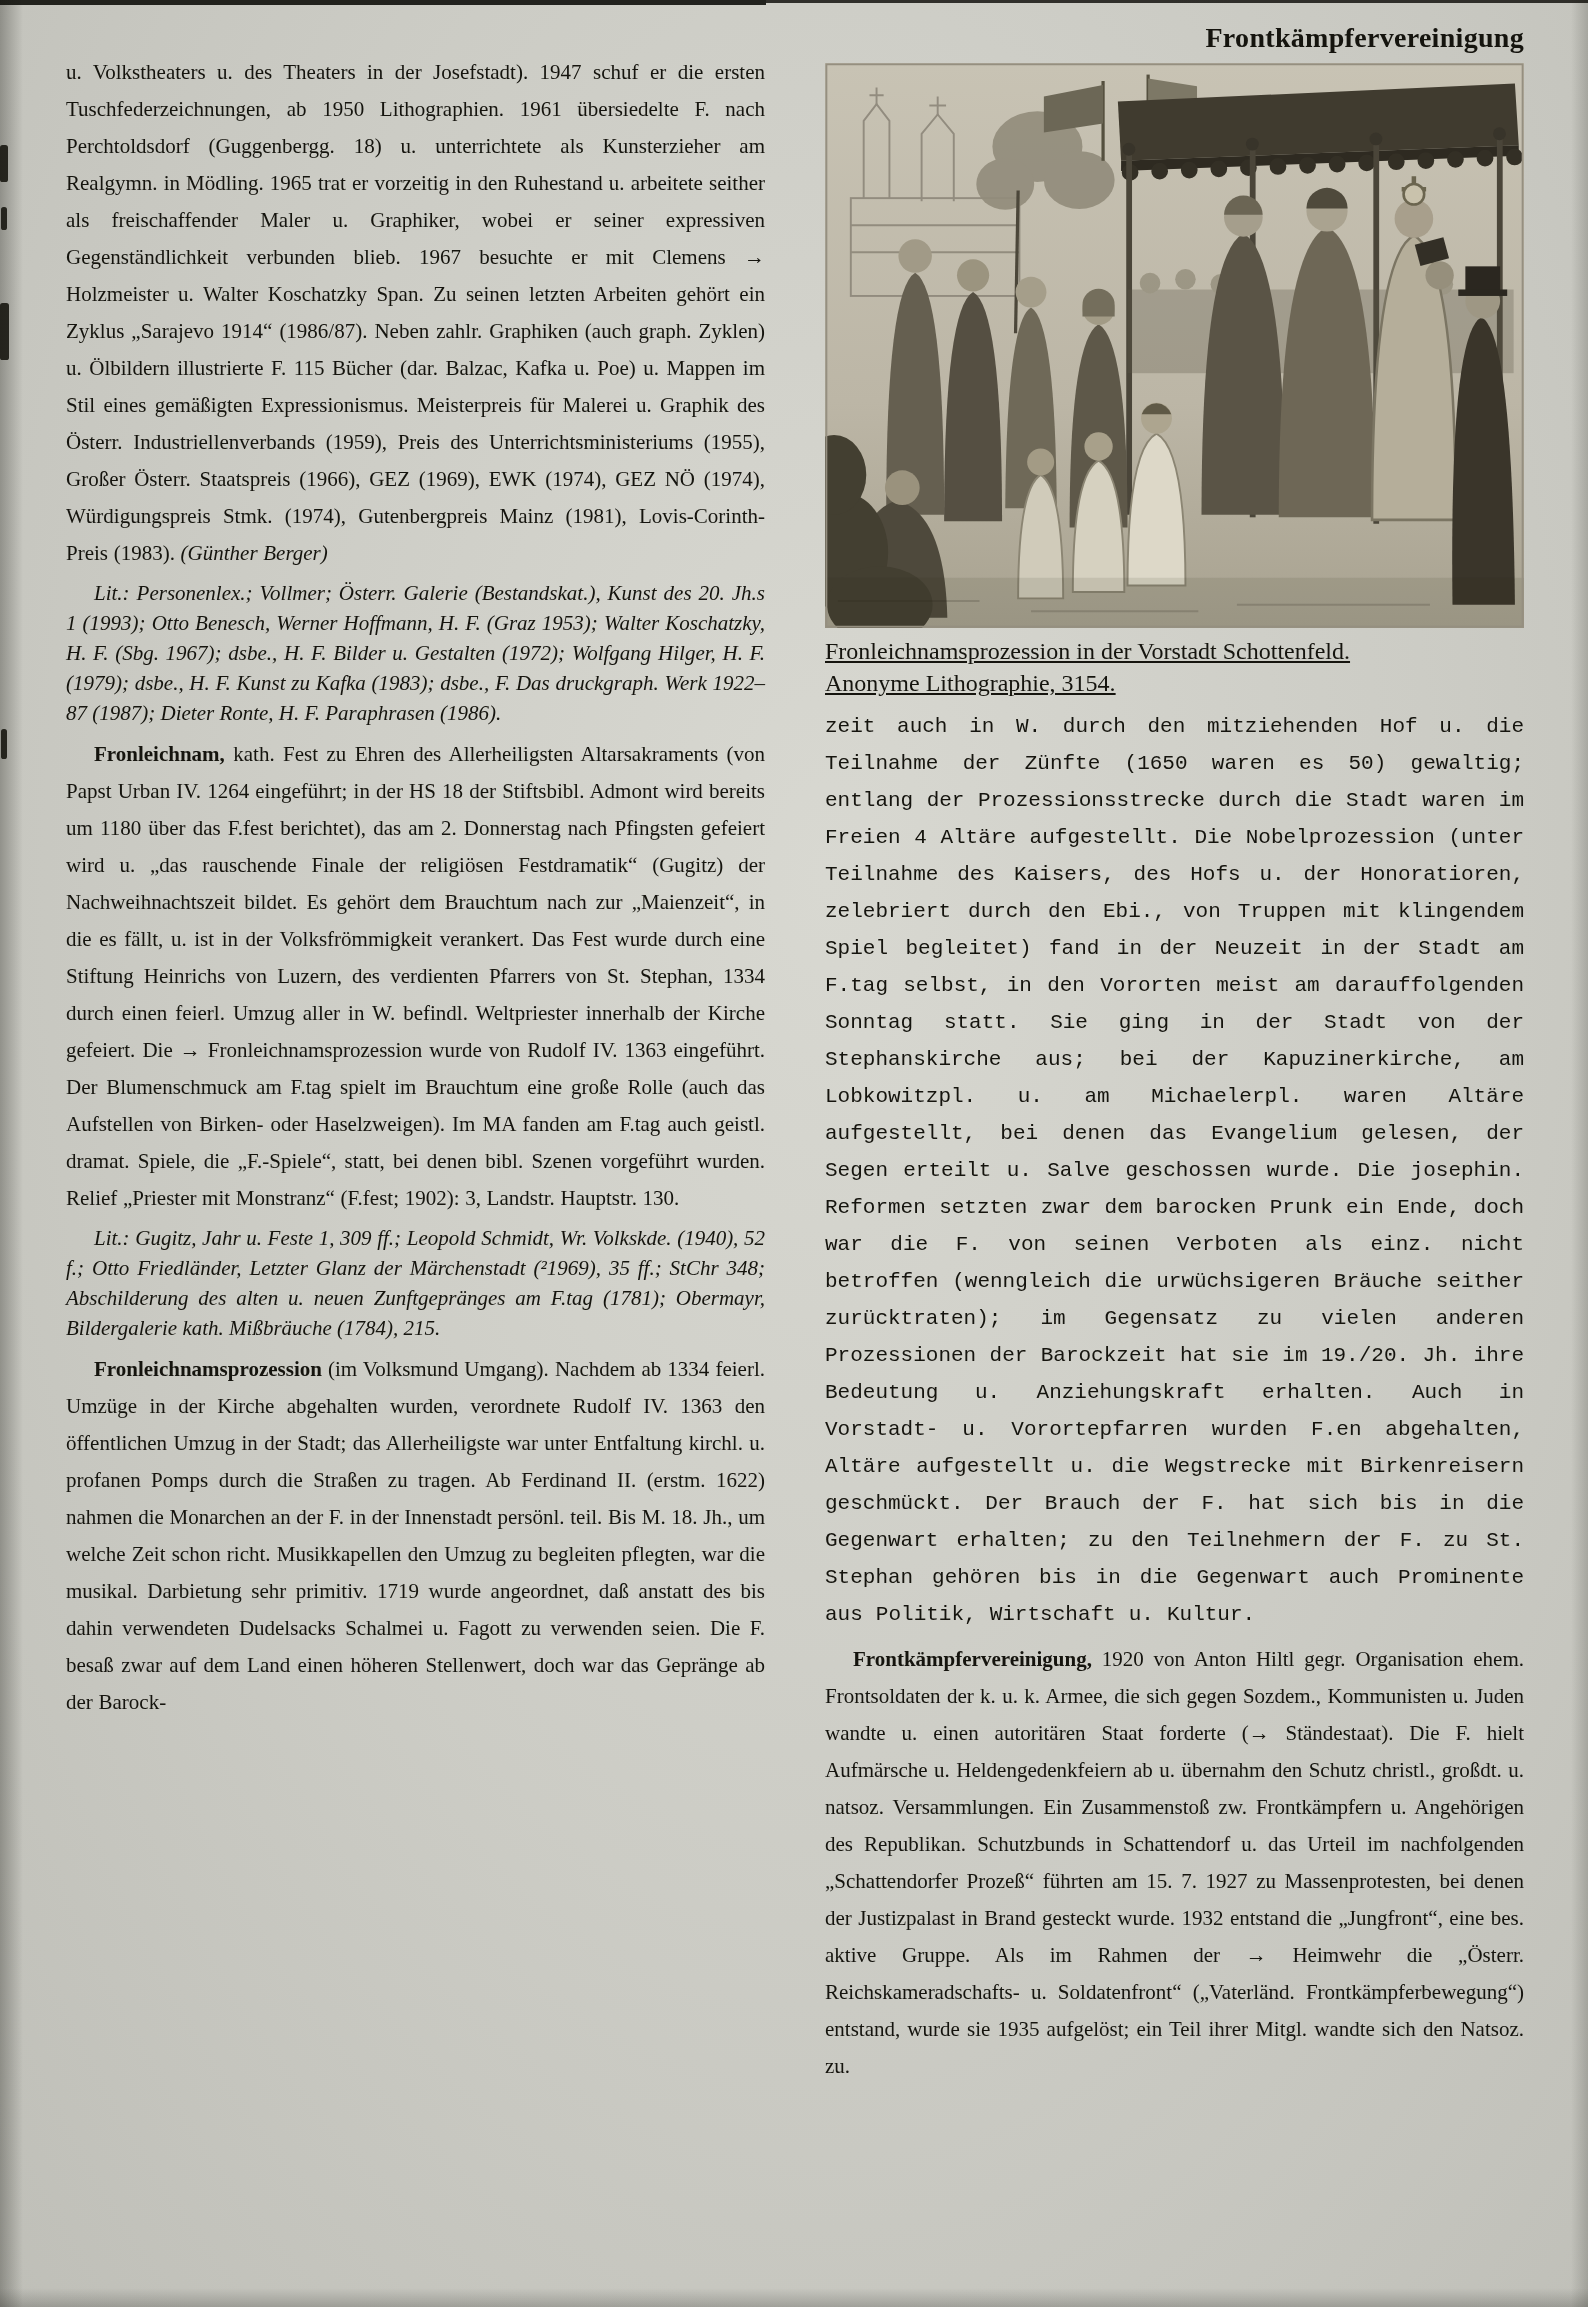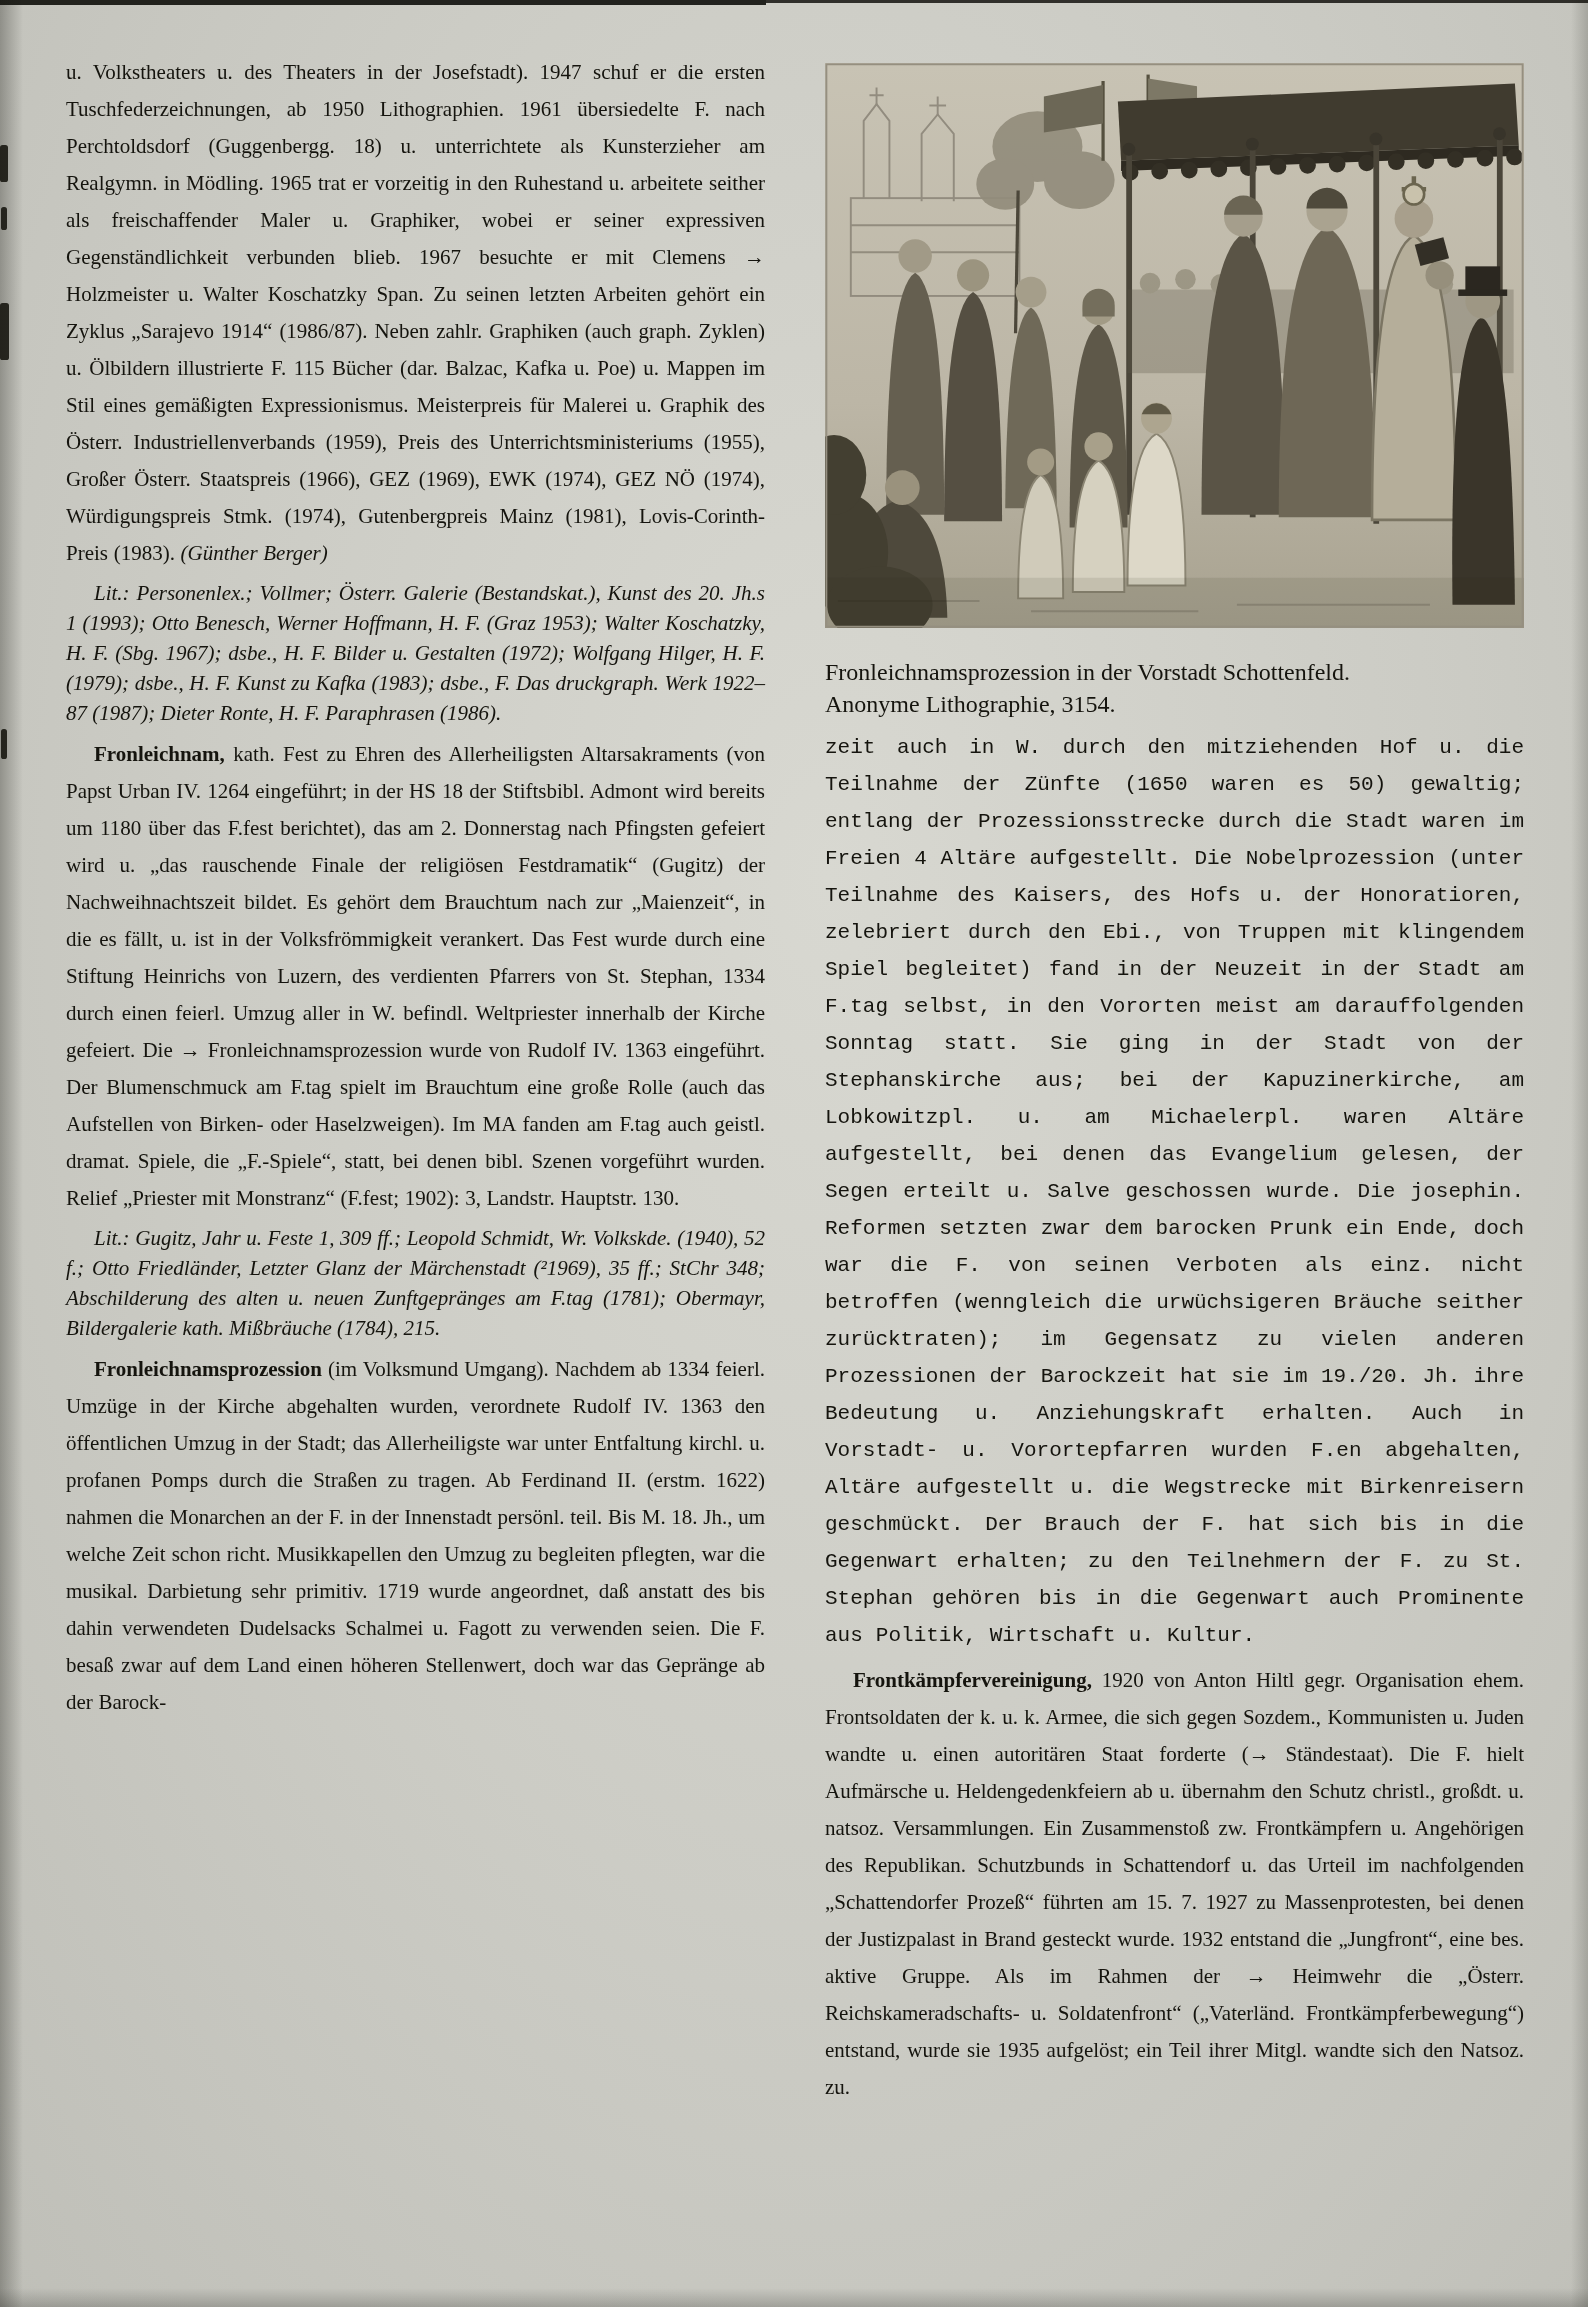--- a/index.html
+++ b/index.html
@@ -50,40 +50,43 @@
   }
   .term{font-weight:700;}
   .author{font-style:italic;}
 
   figure{margin:0;}
   .litho{
     width:699px;height:565px;background:#bdb8ab;
     box-shadow:inset 0 0 30px rgba(70,64,48,.38);
   }
   .litho svg{display:block;width:100%;height:100%;}
-  .caption{font-size:24px;line-height:32px;margin-top:28px;text-align:left;}
+  .caption{font-size:24px;line-height:32px;margin-top:7px;text-align:left;text-decoration:underline;}
   .after-figure{margin-top:9px;font-family:Liberation Mono, monospace;}
 
   .page-number{
     position:absolute;top:2237px;left:825px;width:699px;
     text-align:right;font-size:27px;
   }
 </style>
 </head>
 <body>
 
 <div class="page">
 
   <div class="top-line-a"></div>
   <div class="top-line-b"></div>
   <div class="scan-mark mark1"></div>
   <div class="scan-mark mark2"></div>
   <div class="scan-mark mark3"></div>
   <div class="scan-mark mark4"></div>
 
+  <div class="running-head">
+    <span>Frontkämpfervereinigung</span>
+  </div>
 
   <div class="col col-left">
     <p class="body cont"><span>u. Volkstheaters u. des Theaters in der Josefstadt). 1947 schuf er die ersten Tuschfederzeichnungen, ab 1950 Lithographien. 1961 übersiedelte F. nach Perchtoldsdorf (Guggenbergg. 18) u. unterrichtete als Kunsterzieher am Realgymn. in Mödling. 1965 trat er vorzeitig in den Ruhestand u. arbeitete seither als freischaffender Maler u. Graphiker, wobei er seiner expressiven Gegenständlichkeit verbunden blieb. 1967 besuchte er mit Clemens → Holzmeister u. Walter Koschatzky Span. Zu seinen letzten Arbeiten gehört ein Zyklus „Sarajevo 1914“ (1986/87). Neben zahlr. Graphiken (auch graph. Zyklen) u. Ölbildern illustrierte F. 115 Bücher (dar. Balzac, Kafka u. Poe) u. Mappen im Stil eines gemäßigten Expressionismus. Meisterpreis für Malerei u. Graphik des Österr. Industriellenverbands (1959), Preis des Unterrichtsministeriums (1955), Großer Österr. Staatspreis (1966), GEZ (1969), EWK (1974), GEZ NÖ (1974), Würdigungspreis Stmk. (1974), Gutenbergpreis Mainz (1981), Lovis-Corinth-Preis (1983).</span> <i class="author">(Günther Berger)</i></p>
 
     <p class="lit">Lit.: Personenlex.; Vollmer; Österr. Galerie (Bestandskat.), Kunst des 20. Jh.s 1 (1993); Otto Benesch, Werner Hoffmann, H. F. (Graz 1953); Walter Koschatzky, H. F. (Sbg. 1967); dsbe., H. F. Bilder u. Gestalten (1972); Wolfgang Hilger, H. F. (1979); dsbe., H. F. Kunst zu Kafka (1983); dsbe., F. Das druckgraph. Werk 1922–87 (1987); Dieter Ronte, H. F. Paraphrasen (1986).</p>
 
     <p class="body entry"><b class="term">Fronleichnam,</b> <span>kath. Fest zu Ehren des Allerheiligsten Altarsakraments (von Papst Urban IV. 1264 eingeführt; in der HS 18 der Stiftsbibl. Admont wird bereits um 1180 über das F.fest berichtet), das am 2. Donnerstag nach Pfingsten gefeiert wird u. „das rauschende Finale der religiösen Festdramatik“ (Gugitz) der Nachweihnachtszeit bildet. Es gehört dem Brauchtum nach zur „Maienzeit“, in die es fällt, u. ist in der Volksfrömmigkeit verankert. Das Fest wurde durch eine Stiftung Heinrichs von Luzern, des verdienten Pfarrers von St. Stephan, 1334 durch einen feierl. Umzug aller in W. befindl. Weltpriester innerhalb der Kirche gefeiert. Die → Fronleichnamsprozession wurde von Rudolf IV. 1363 eingeführt. Der Blumenschmuck am F.tag spielt im Brauchtum eine große Rolle (auch das Aufstellen von Birken- oder Haselzweigen). Im MA fanden am F.tag auch geistl. dramat. Spiele, die „F.-Spiele“, statt, bei denen bibl. Szenen vorgeführt wurden. Relief „Priester mit Monstranz“ (F.fest; 1902): 3, Landstr. Hauptstr. 130.</span></p>
 
     <p class="lit">Lit.: Gugitz, Jahr u. Feste 1, 309 ff.; Leopold Schmidt, Wr. Volkskde. (1940), 52 f.; Otto Friedländer, Letzter Glanz der Märchenstadt (²1969), 35 ff.; StChr 348; Abschilderung des alten u. neuen Zunftgepränges am F.tag (1781); Obermayr, Bildergalerie kath. Mißbräuche (1784), 215.</p>
 

